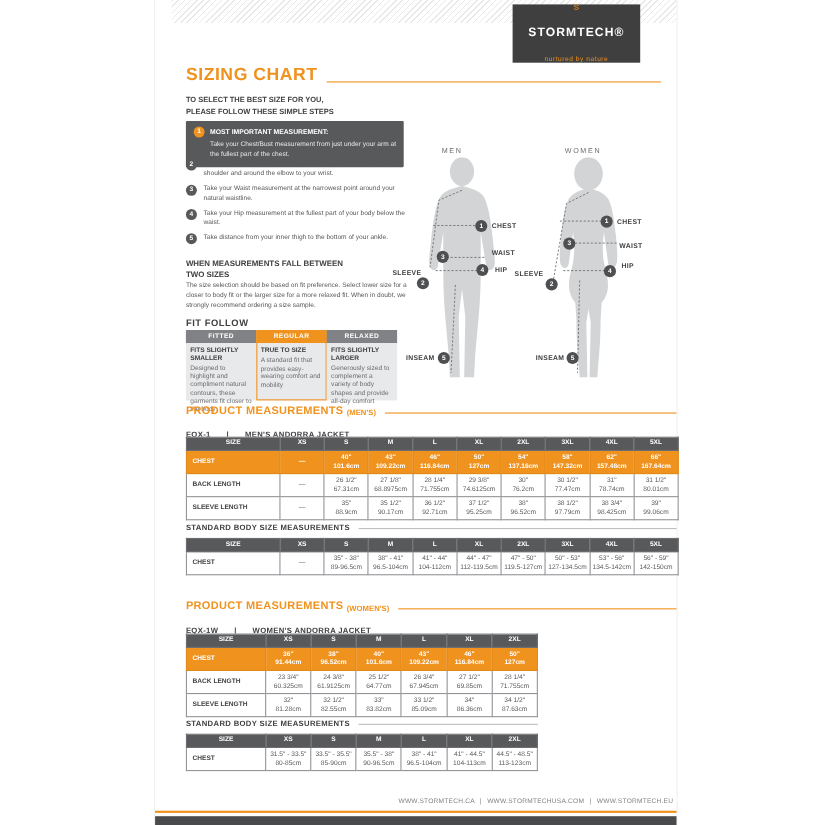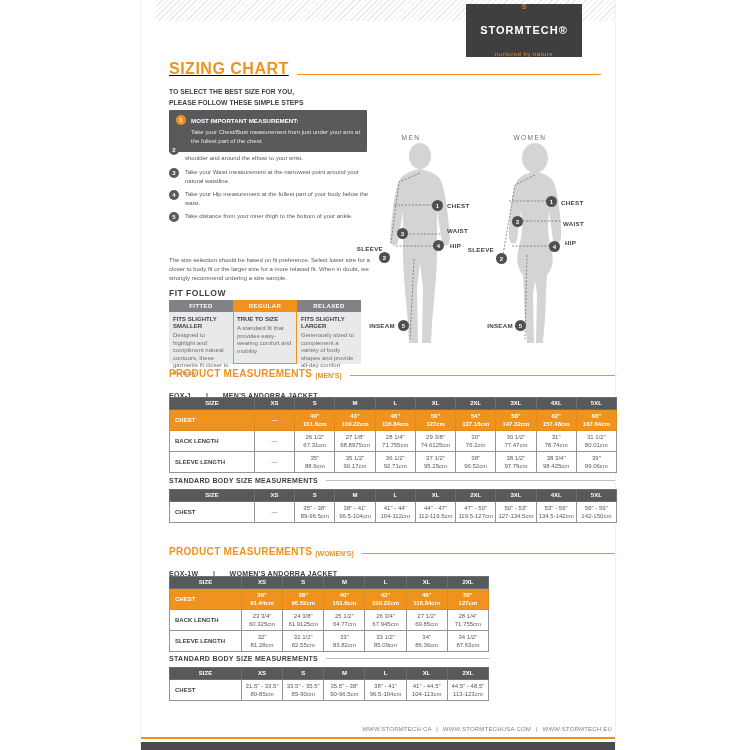--- a/index.html
+++ b/index.html
@@ -91,21 +91,21 @@
     <div class="stripes"></div>
 
     <div class="logo-box">
       <svg class="logo-s" viewBox="0 0 24 16">
         <path d="M18 3 C14 0.5 7 1 6 4 C5 6.5 8 7.5 12 8 C16 8.5 19 9.5 18 12 C17 15 10 15.5 6 13" fill="none" stroke="#f0921e" stroke-width="2.6" stroke-linecap="round"></path>
       </svg>
       <div class="brand-name">STORMTECH®</div>
       <div class="brand-tag">nurtured by nature</div>
     </div>
 
-    <div class="rule-row" style="left:28px; top:60px; right:14px;text-decoration:underline;">
+    <div class="rule-row" style="left:28px; top:60px; right:14px;">
       <span class="h-title">SIZING CHART</span>
       <span class="rule"></span>
     </div>
 
     <div class="intro">
       <div>TO SELECT THE BEST SIZE FOR YOU,</div>
       <div>PLEASE FOLLOW THESE SIMPLE STEPS</div>
     </div>
 
     <div class="step1-box">
@@ -126,20 +126,24 @@
     </div>
     <div class="step" style="top:190px;">
       <span class="step-circle">4</span>
       <span class="step-text">Take your Hip measurement at the fullest part of your body below the waist.</span>
     </div>
     <div class="step" style="top:212px;">
       <span class="step-circle">5</span>
       <span class="step-text">Take distance from your inner thigh to the bottom of your ankle.</span>
     </div>
 
+    <div class="between-title">
+      <div>WHEN MEASUREMENTS FALL BETWEEN</div>
+      <div>TWO SIZES</div>
+    </div>
     <div class="between-body">The size selection should be based on fit preference. Select lower size for a closer to body fit or the larger size for a more relaxed fit. When in doubt, we strongly recommend ordering a size sample.</div>
 
     <div class="fit-title">FIT FOLLOW</div>
     <div class="fit-guide">
       <div class="fit-col">
         <div class="fit-head">FITTED</div>
         <div class="fit-body">
           <div class="fit-sub">FITS SLIGHTLY SMALLER</div>
           <div class="fit-desc">Designed to highlight and compliment natural contours, these garments fit closer to the body</div>
         </div>

